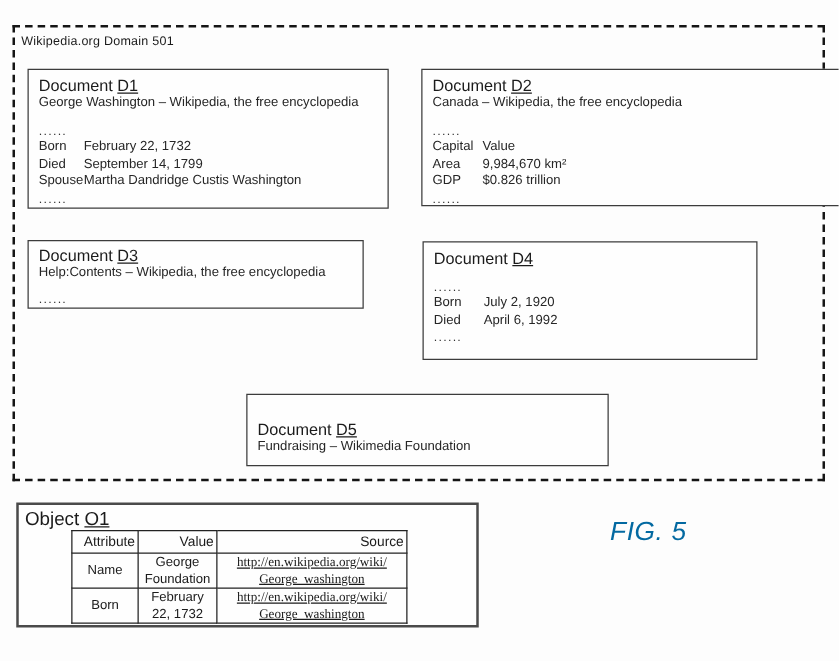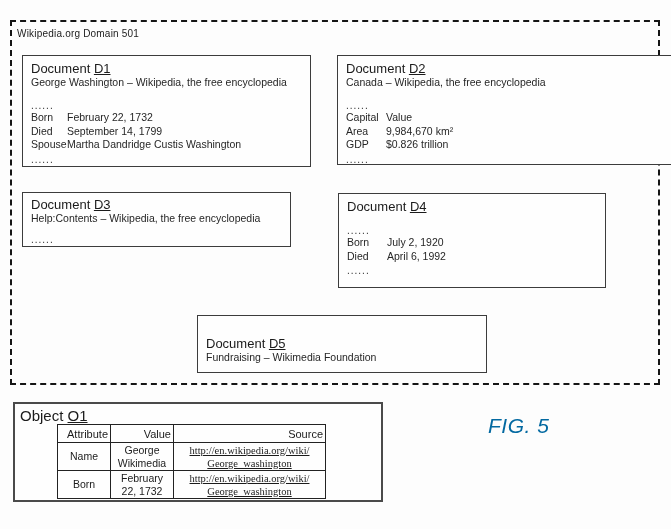--- a/index.html
+++ b/index.html
@@ -136,21 +136,21 @@
           <col class="col-src">
         </colgroup>
       <tbody>
           <tr>
         <th>Attribute</th>
         <th>Value</th>
         <th>Source</th>
       </tr>
       <tr>
         <td>Name</td>
-        <td>George Wikimedia</td>
+        <td>George Foundation</td>
         <td class="src">
           <span class="srcline">http://en.wikipedia.org/wiki/</span>
           <span class="srcline">George_washington</span>
         </td>
       </tr>
       <tr>
         <td>Born</td>
         <td>February 22, 1732</td>
         <td class="src">
           <span class="srcline">http://en.wikipedia.org/wiki/</span>

